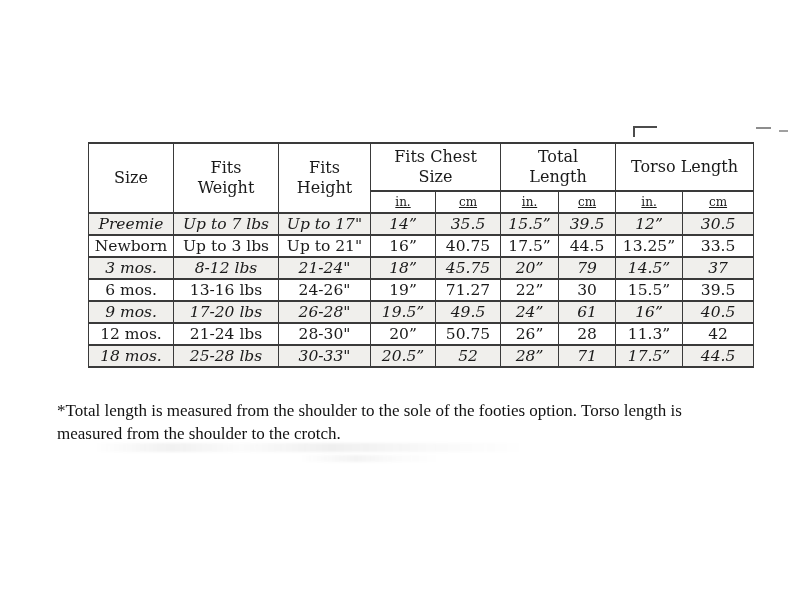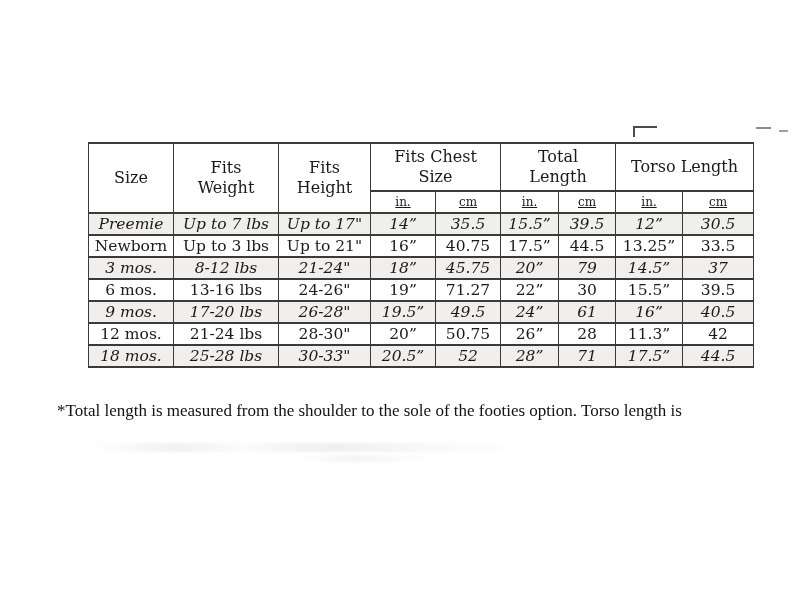--- a/index.html
+++ b/index.html
@@ -229,18 +229,19 @@
           <td>28”</td>
           <td>71</td>
           <td>17.5”</td>
           <td>44.5</td>
         </tr>
       </tbody>
   </table>
 
   <div class="footnote">
     <div>*Total length is measured from the shoulder to the sole of the footies option. Torso length is</div>
+    <div>measured from the shoulder to the crotch.</div>
   </div>
 
   <div class="artifact smudge-a"></div>
   <div class="artifact smudge-b"></div>
 
 </div>
 
 </body></html>

